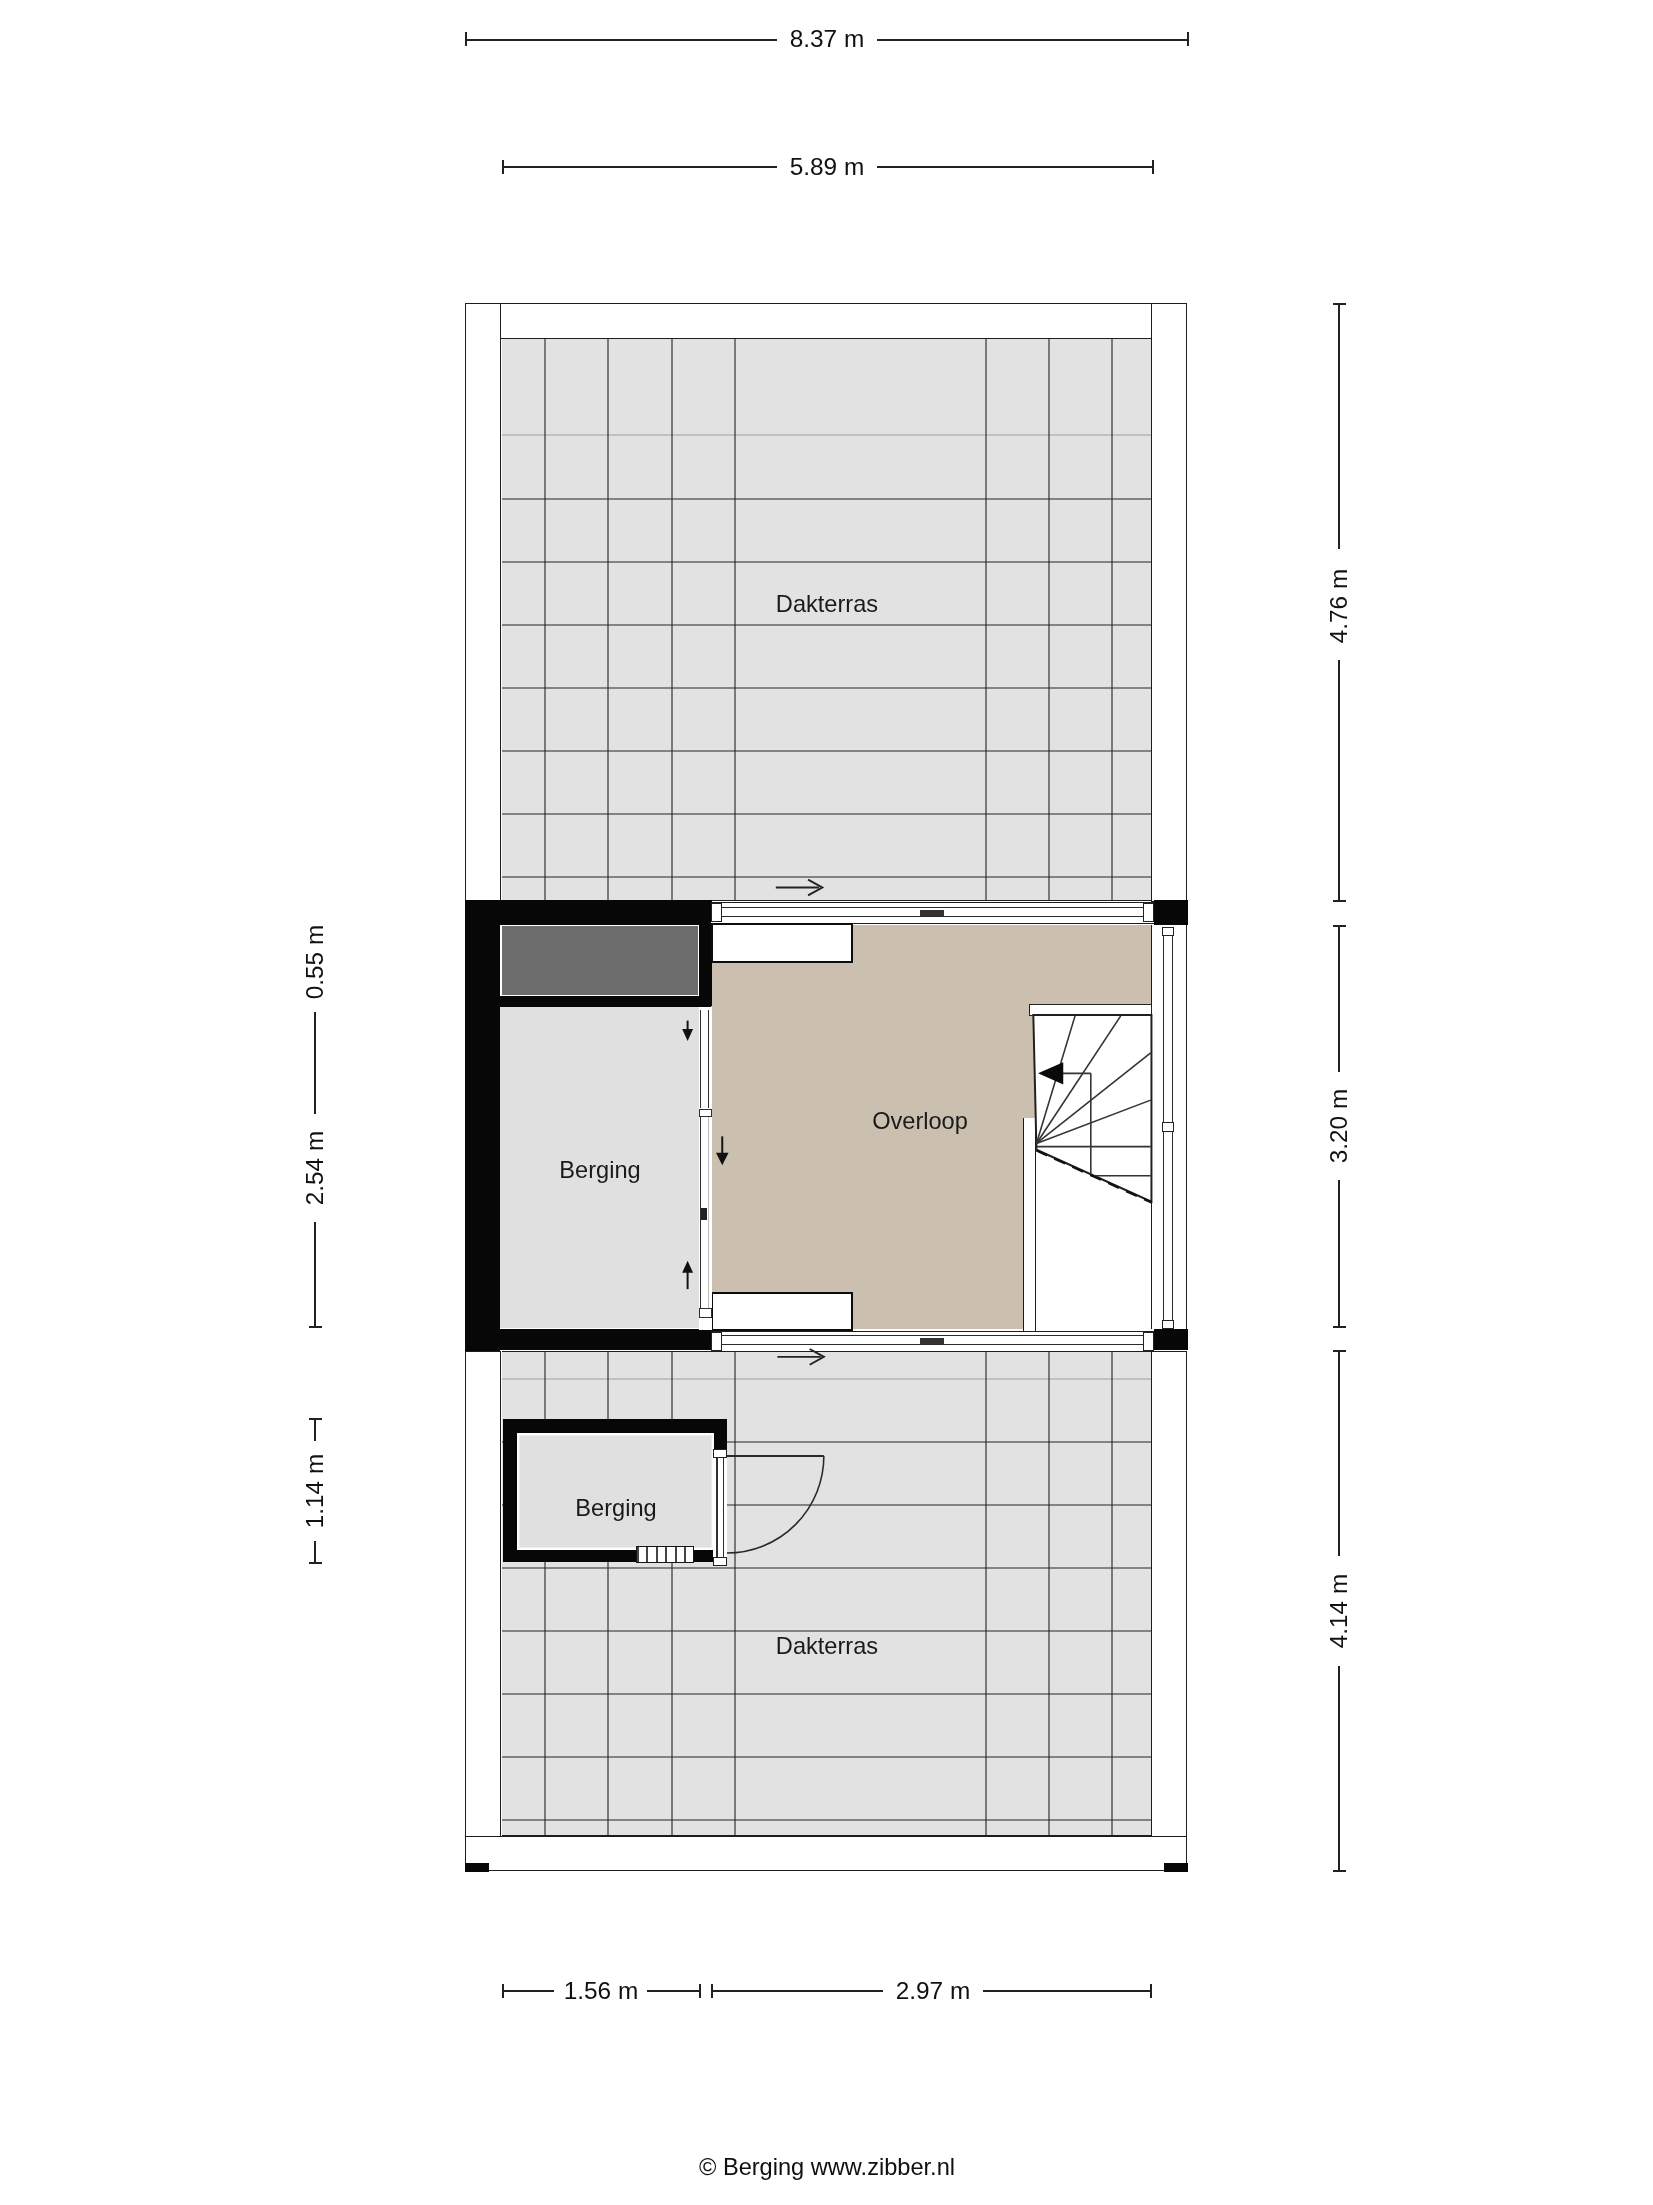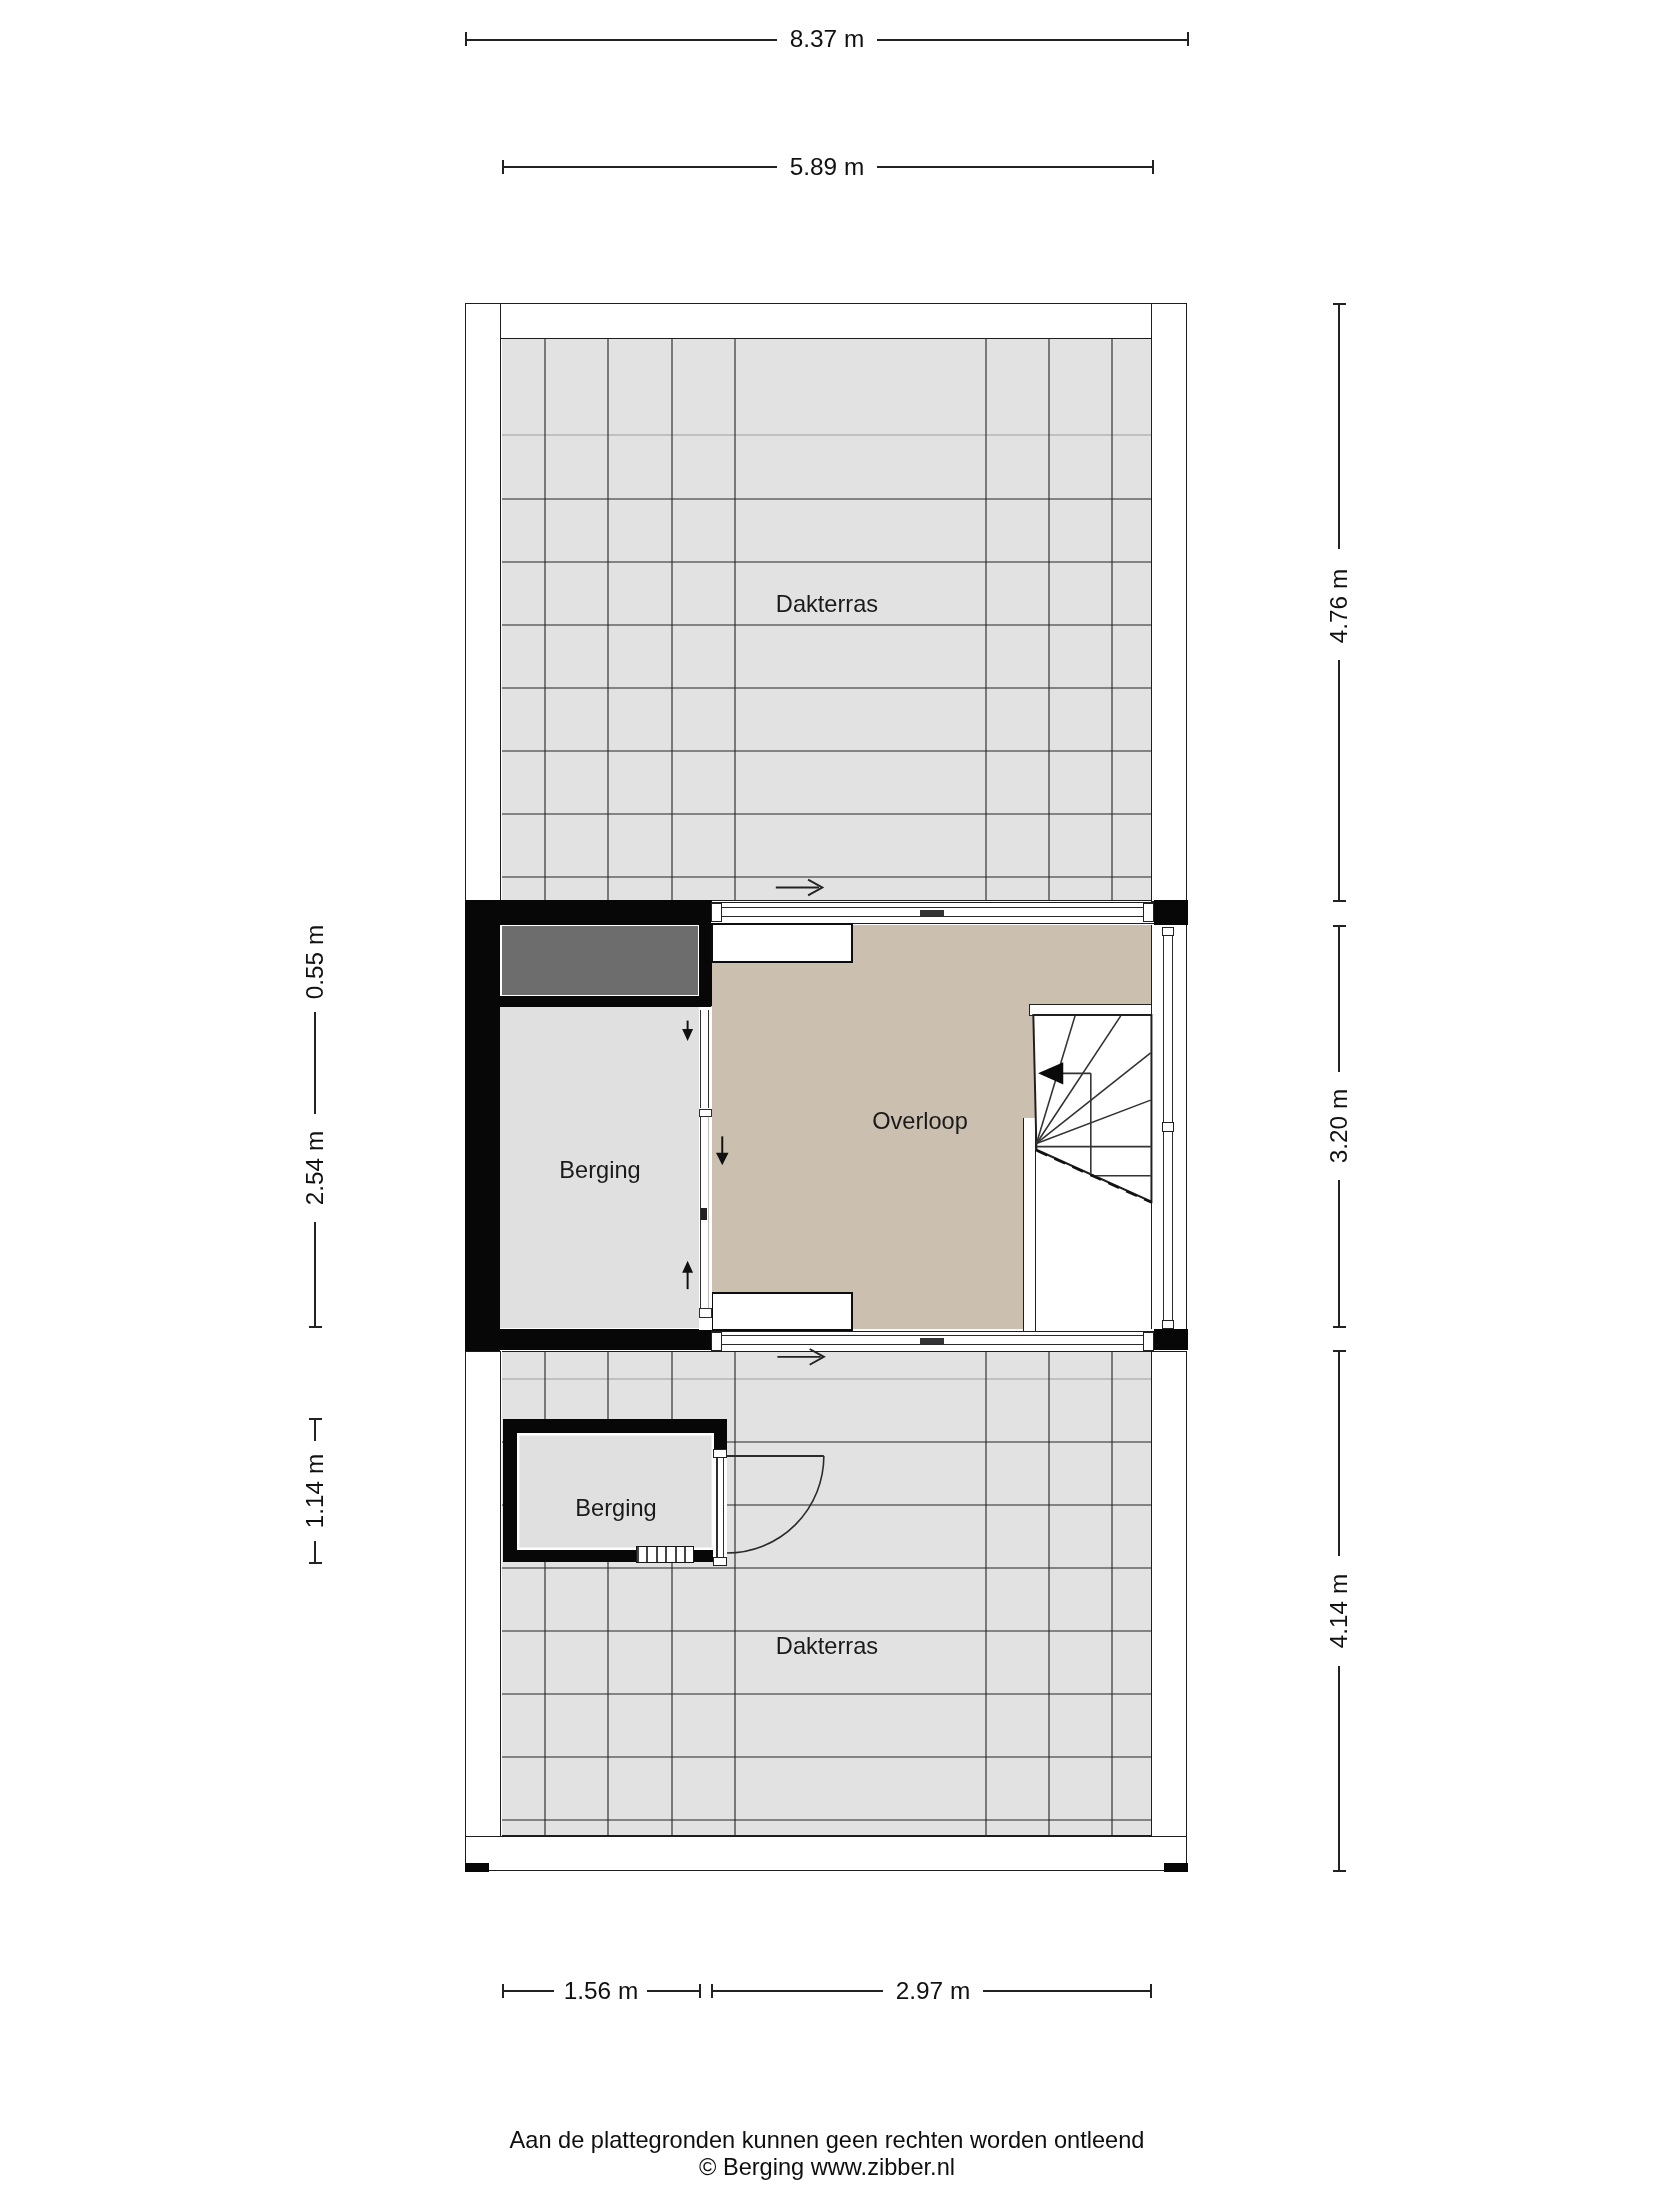--- a/index.html
+++ b/index.html
@@ -247,16 +247,15 @@
   <div class="dim-line-h" style="left:502px;top:1990px;width:52px;"></div>
   <div class="dim-label" style="left:601px;top:1991px;">1.56 m</div>
   <div class="dim-line-h" style="left:647px;top:1990px;width:52px;"></div>
   <div class="dim-tick-v" style="left:699px;top:1984px;"></div>
   <div class="dim-tick-v" style="left:711px;top:1984px;"></div>
   <div class="dim-line-h" style="left:711px;top:1990px;width:172px;"></div>
   <div class="dim-label" style="left:933px;top:1991px;">2.97 m</div>
   <div class="dim-line-h" style="left:983px;top:1990px;width:168px;"></div>
   <div class="dim-tick-v" style="left:1150px;top:1984px;"></div>
 
-  <div class="footer-line" style="top:2140px;">Aan de plattegronden kunnen geen rechten worden ontleend</div>
   <div class="footer-line" style="top:2167px;">© Berging www.zibber.nl</div>
 </div>
 
 
 </body></html>

